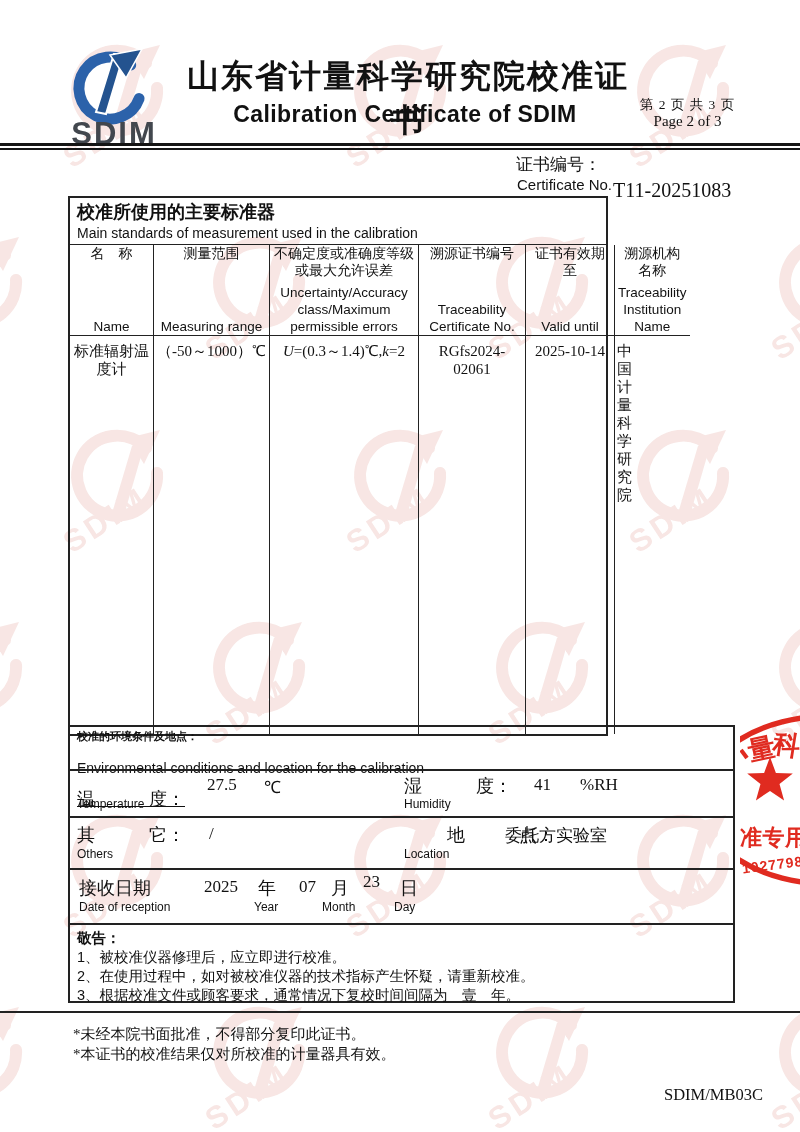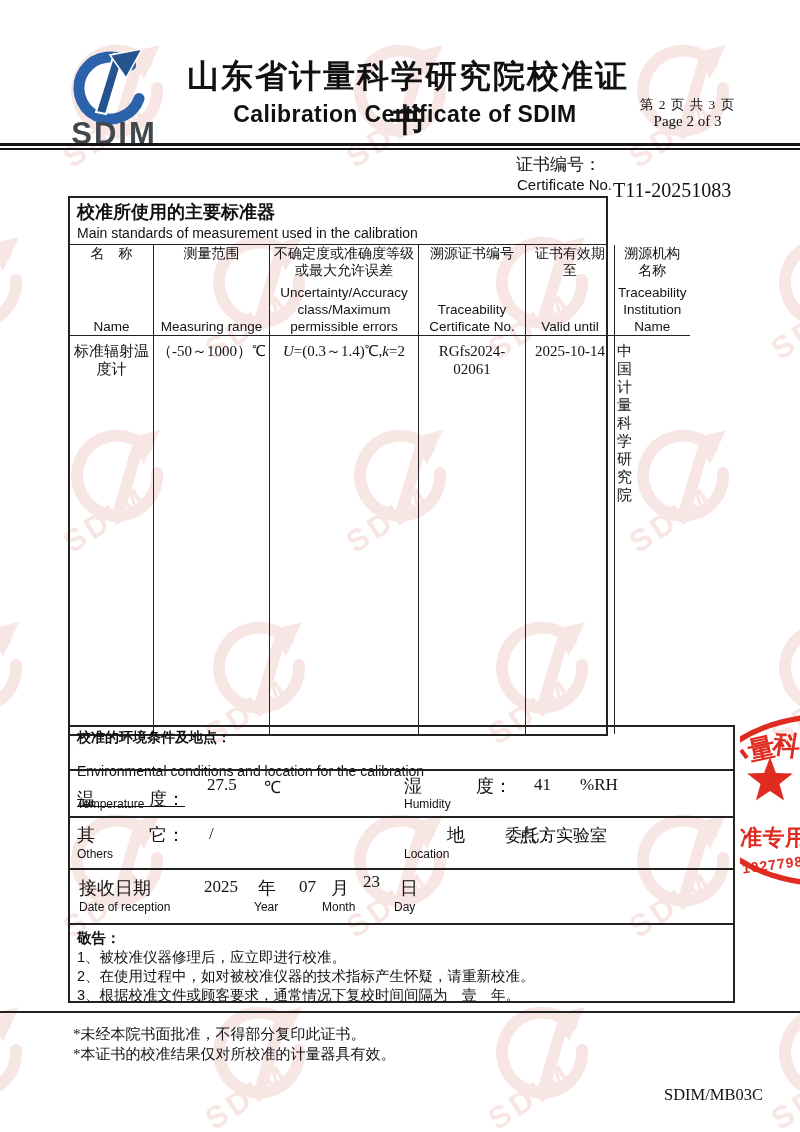--- a/index.html
+++ b/index.html
@@ -40,21 +40,21 @@
   .dcell {
     border-right:1.5px solid #222; height:398px; box-sizing:border-box;
     display:flex; justify-content:center; align-items:flex-start;
     padding:6px 2px 0 2px; font-size:15px; line-height:18px; text-align:center;
   }
   .dcell:nth-child(6n) { border-right:none; }
   .ital { font-style:italic; }
 
   
   .box { left:68px; width:667px; border:2px solid #222; box-sizing:border-box; }
-  .env-head-zh { font-size:14px; font-weight:600; font-family:"Liberation Sans", sans-serif; margin:2px 0 12px 7px; }
+  .env-head-zh { font-size:11px; font-weight:600; font-family:"Liberation Sans", sans-serif; margin:2px 0 12px 7px; }
   .env-head-en { font-size:14px; font-family:"Liberation Sans", sans-serif; margin:16px 0 0 7px; }
   .zh-label { font-size:18px; font-family:"Liberation Sans", sans-serif; font-weight:500; }
   .en-label { font-size:12px; font-family:"Liberation Sans", sans-serif; }
   .val { font-size:17px; font-family:"Liberation Serif", serif; }
   .notice-title { font-size:14.5px; font-weight:700; font-family:"Liberation Sans", sans-serif; margin:4px 0 0 7px; }
   .notice-line { font-size:14.5px; font-family:"Liberation Sans", sans-serif; margin-left:7px; line-height:19px; }
 
   .rule-bottom { left:0; top:1011px; width:800px; height:2px; background:#222; }
   .footnote { left:73px; font-size:15px; line-height:20px; }
   .formcode { left:664px; top:1085px; font-size:16.5px; }

